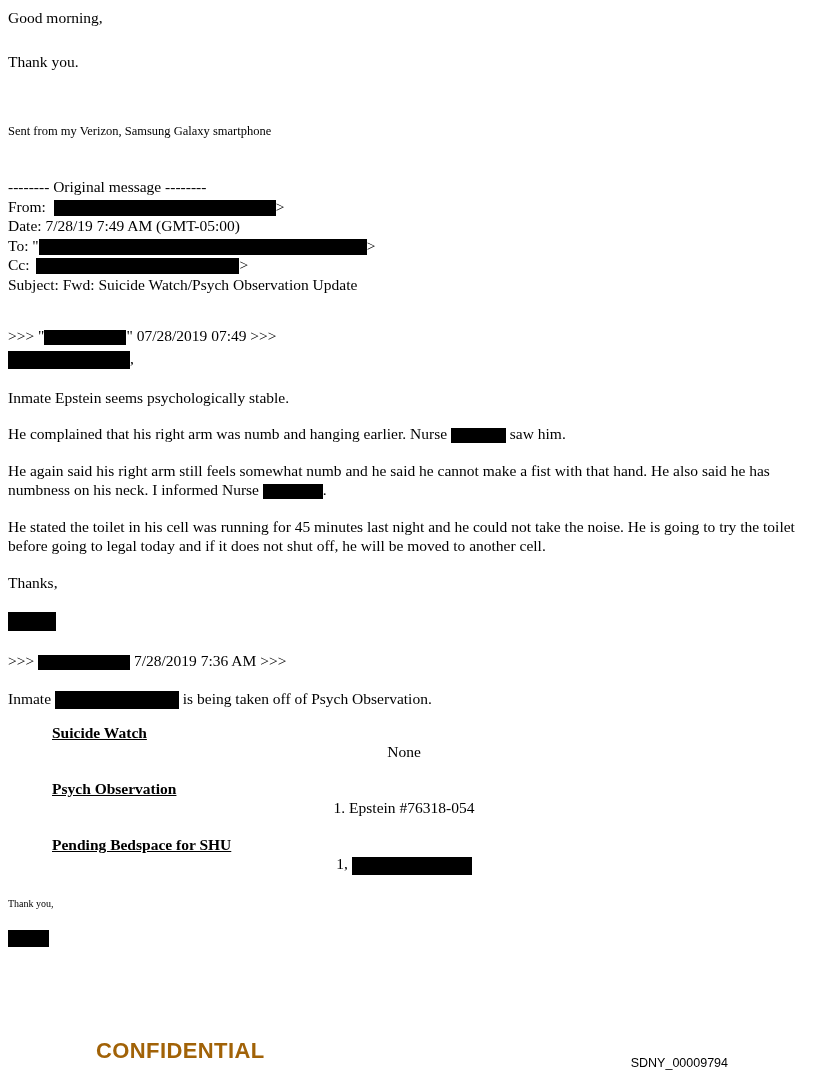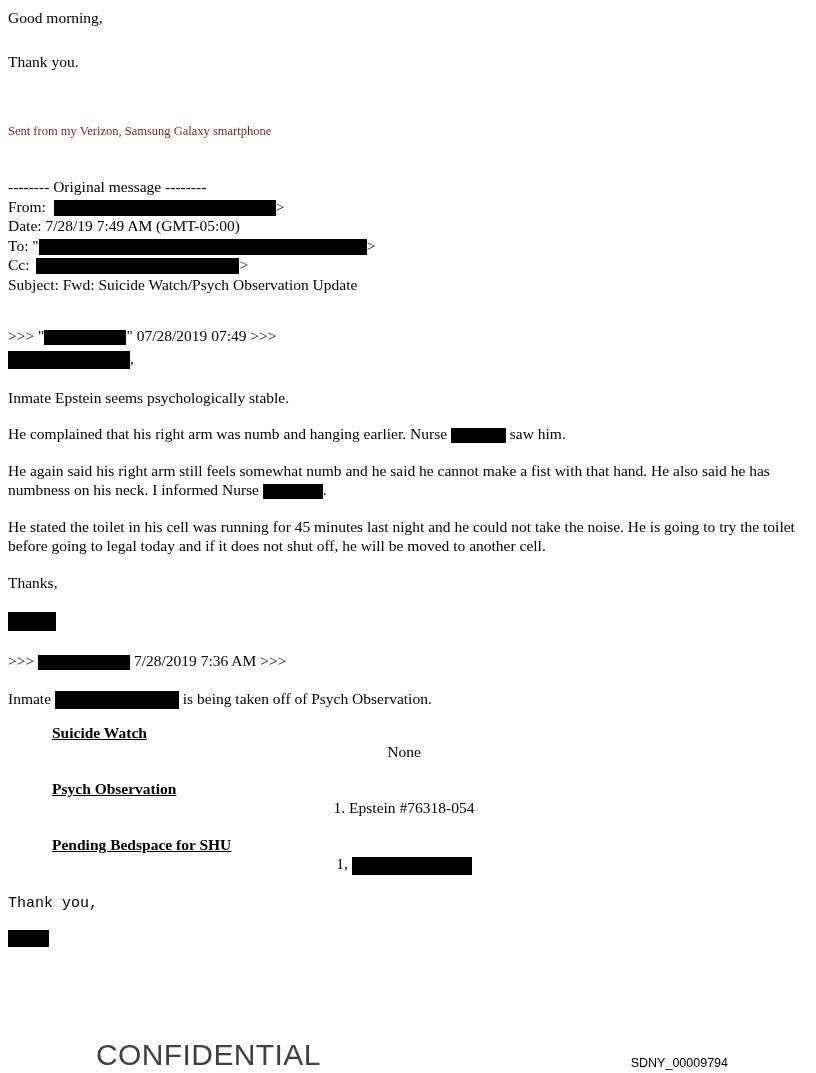--- a/index.html
+++ b/index.html
@@ -33,21 +33,21 @@
     margin: 0;
     font-size: 15.5px;
     line-height: 19px;
   }
   .gap-sm { height: 17px; }
   .gap-md { height: 24px; }
 
   .signature-line {
     font-family: "Liberation Serif", serif;
     font-size: 12.5px;
-    color: #7f1d1d;
+    color: #000000;
     line-height: 16px;
   }
 
   .mono-header {
     font-size: 15.5px;
     line-height: 19.5px;
     white-space: nowrap;
   }
 
   .redact {
@@ -72,34 +72,34 @@
     line-height: 19px;
     margin-left: 44px;
   }
   .list-line {
     font-size: 15.5px;
     line-height: 19px;
     text-align: center;
   }
 
   .thankyou-sans {
-    font-family: Liberation Mono, monospace;
-    font-size: 15px;
+    font-family: Liberation Serif, serif;
+    font-size: 10px;
     line-height: 18px;
   }
 
   .confidential {
     position: absolute;
     left: 96px;
     top: 1038px;
-    color: #404040;
+    color: #a16207;
     font-family: "Liberation Sans", sans-serif;
-    font-size: 30px;
+    font-size: 22px;
     letter-spacing: 0.4px;
-    font-weight: 400;
+    font-weight: 700;
   }
   .bates {
     position: absolute;
     right: 24px;
     top: 1056px;
     font-family: "Liberation Sans", sans-serif;
     font-size: 12.5px;
     color: #000000;
   }
   .nowrap { white-space: nowrap; }

